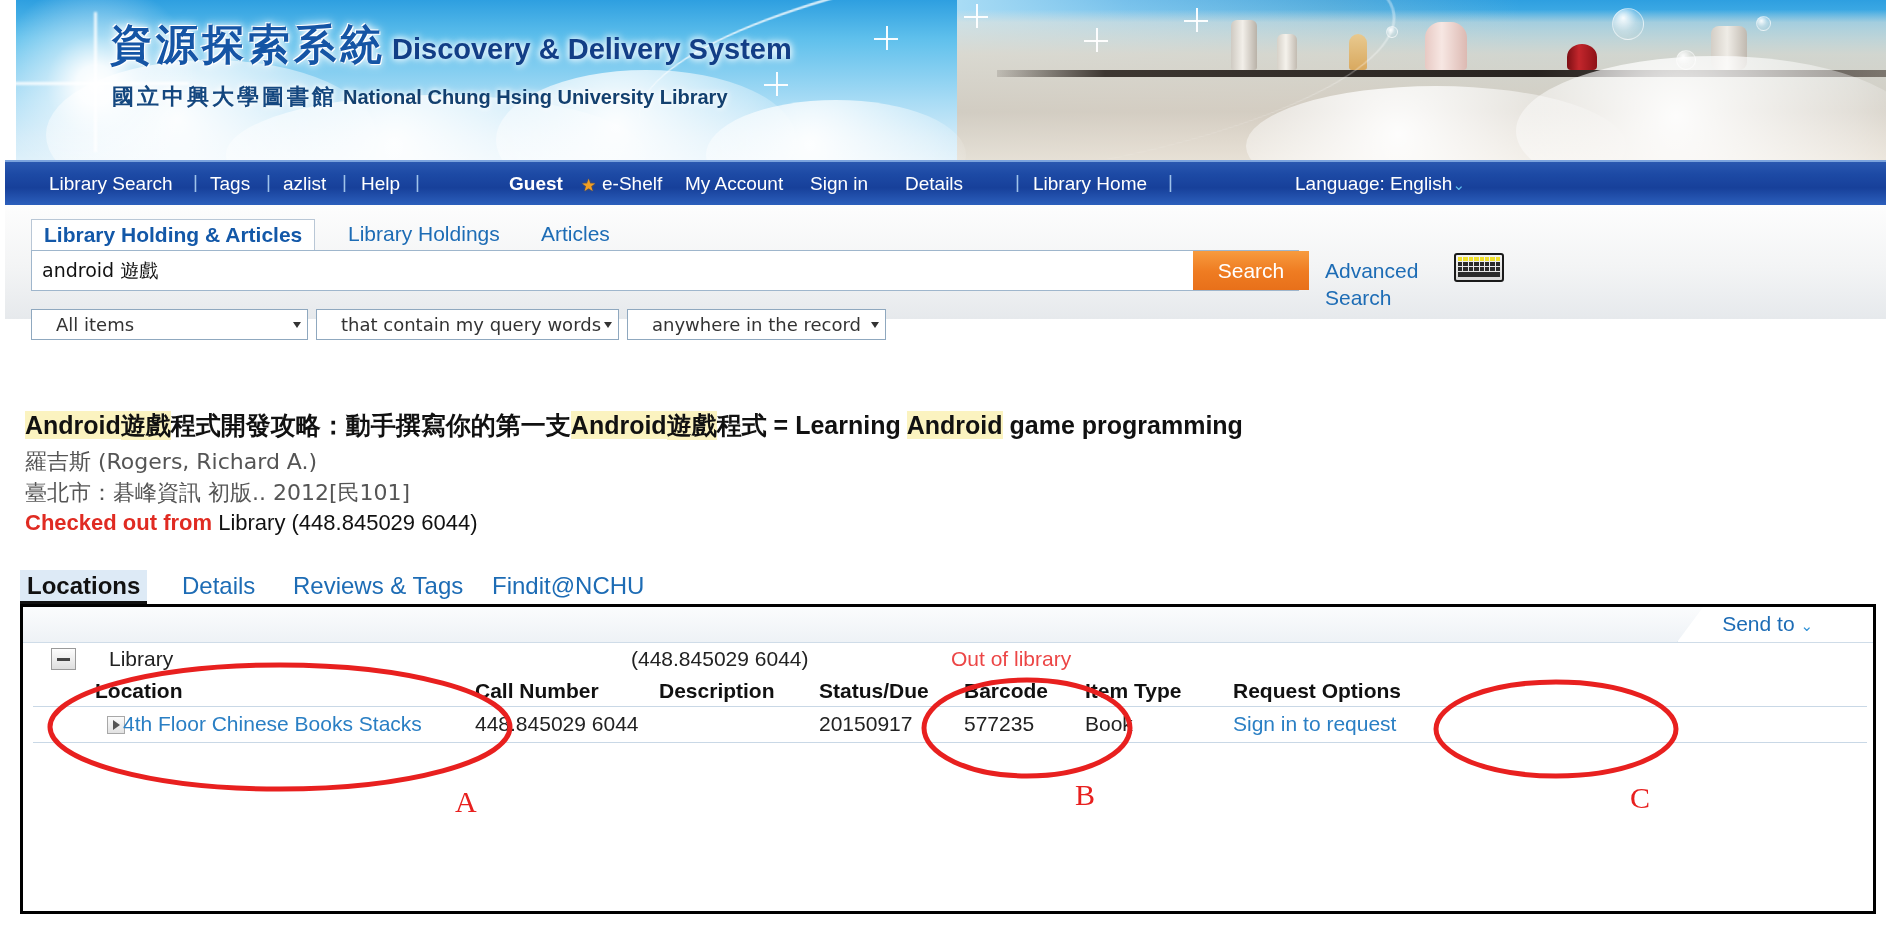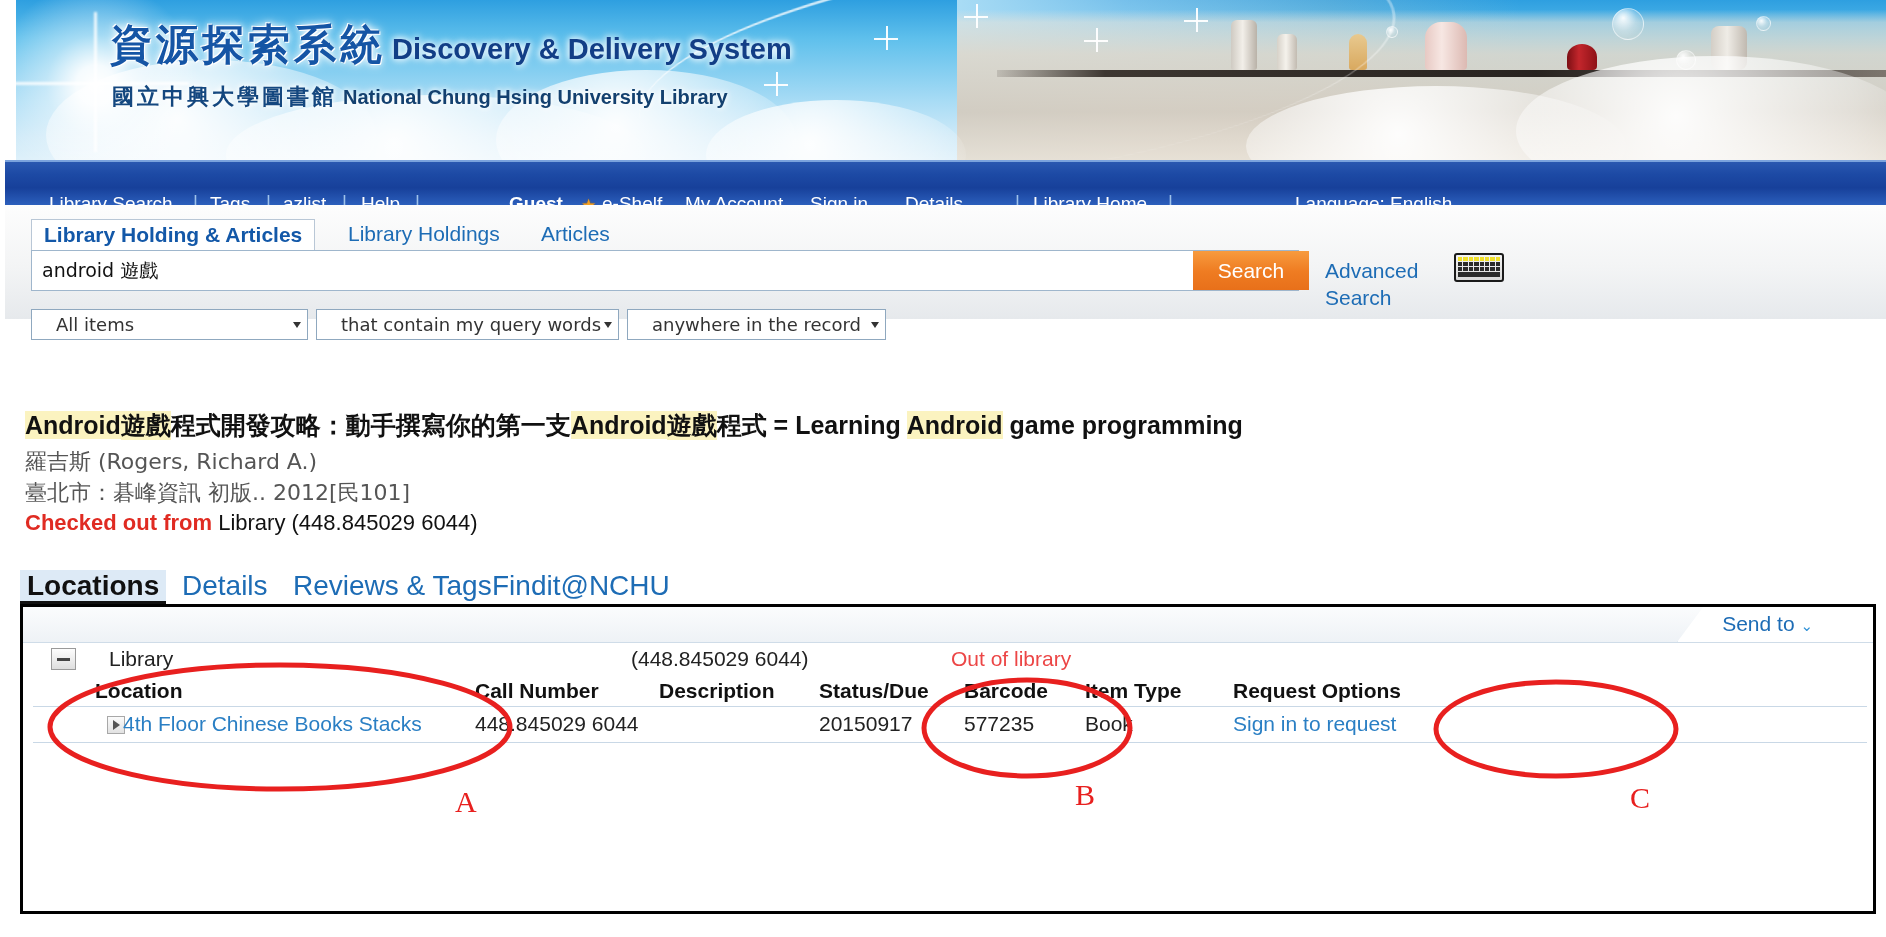--- a/index.html
+++ b/index.html
@@ -123,21 +123,21 @@
   }
   .bs-en { font-size: 20px; font-weight: bold; color: #13406f; text-shadow: 0 0 5px #fff, 0 0 9px #fff; margin-left: 6px; }
 
   
   .navbar {
     position: absolute; left: 5px; top: 160px; width: 1881px; height: 45px;
     background: linear-gradient(180deg,#2a58b0 0%, #1d4aa5 28%, #17409a 60%, #2c5fbc 100%);
     border-top: 2px solid #7ba3dd;
     box-sizing: border-box;
   }
-  .nav-inner { position: relative; height: 100%; margin-top: 20px; }
+  .nav-inner { position: relative; height: 100%; }
   .nav-item {
     position: absolute; top: 11px;
     color: #ffffff; font-size: 19px; white-space: nowrap;
     text-decoration: none;
   }
   .nav-sep { position:absolute; top: 9px; color:#9fc2ea; font-size: 19px; }
   .nav-bold { font-weight: bold; }
   .star-icon {
     position: absolute; top: 13px; font-size: 17px; color: #f29f24;
     text-shadow: 0 0 2px #b06a00;
@@ -225,21 +225,21 @@
   }
   .rec-status {
     position:absolute; left: 20px; top: 160px; font-size: 22px; color: #111;
   }
   .rec-status b { color: #e02b22; }
 
   
   .loctabs { position: absolute; left: 20px; top: 570px; height: 34px; }
   .ltab {
     position: absolute; top: 0; height: 34px; line-height: 32px;
-    font-size: 28px; color: #1d6cb5; white-space: nowrap; box-sizing: border-box; cursor: pointer;
+    font-size: 24px; color: #1d6cb5; white-space: nowrap; box-sizing: border-box; cursor: pointer;
   }
   .ltab.active {
     color: #111; font-weight: bold; background: #ddeaf6;
     border-bottom: 3px solid #111; padding: 0 7px;
   }
 
   
   .holdings {
     position: absolute; left: 20px; top: 604px; width: 1856px; height: 310px;
     border: 3px solid #000000; background: #ffffff; box-sizing: border-box;

